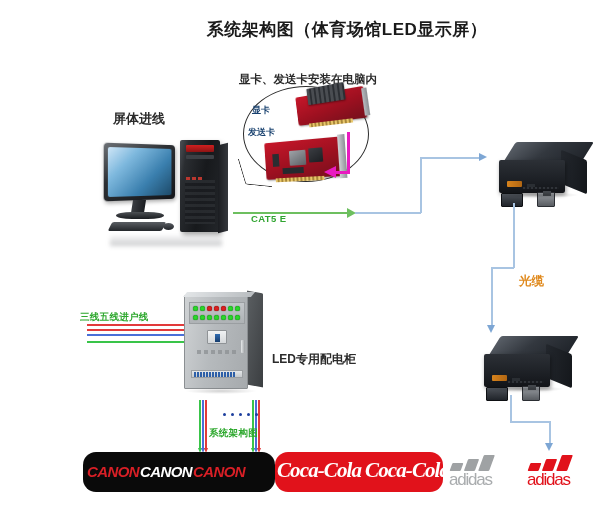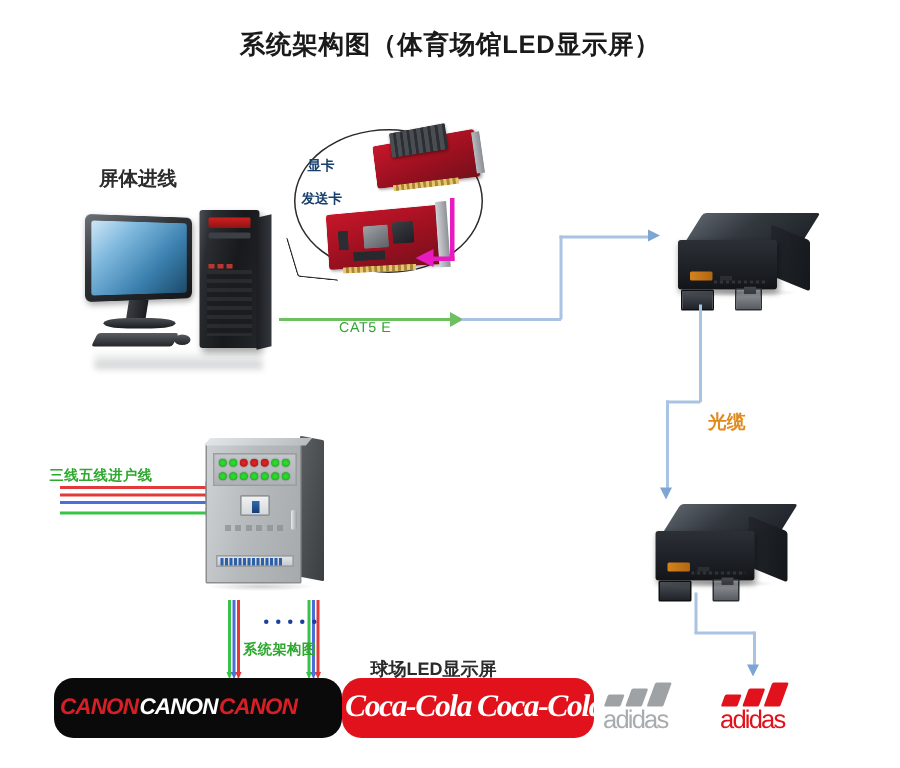--- a/index.html
+++ b/index.html
@@ -2,36 +2,36 @@
 <html><head>
 <meta charset="utf-8">
 <style>
   * { box-sizing: border-box; margin: 0; padding: 0; }
   html, body { background: #ffffff; }
   body {
     width: 600px; height: 512px;
     position: relative; overflow: hidden;
     font-family: "Liberation Sans", "DejaVu Sans", sans-serif;
   }
-  #canvas { position: absolute; inset: 0; }
+  #canvas { position: absolute; inset: 0; margin-left: 47px; }
 
   
   .title {
     position: absolute; left: 0; top: 18px; width: 600px;
     text-align: center; font-size: 17px; font-weight: 700;
     color: #1a1a1a; letter-spacing: .5px;
   }
 
   
   .lbl { position: absolute; white-space: nowrap; }
   .lbl-pc      { left: 66px;  top: 110px; font-size: 13px; font-weight: 700; color: #2b2b2b; }
   .lbl-bubble  { left: 192px; top: 72px;  font-size: 11.5px; font-weight: 700; color: #2b2b2b; }
   .lbl-vga     { left: 205px; top: 104px; font-size: 9px;  font-weight: 700; color: #17406e; }
   .lbl-send    { left: 201px; top: 126px; font-size: 9px;  font-weight: 700; color: #17406e; }
-  .lbl-cat5    { left: 226px; top: 213px; font-size: 9.5px; font-weight: 400; color: #31a531; letter-spacing:.4px;}
+  .lbl-cat5    { left: 204px; top: 213px; font-size: 9.5px; font-weight: 700; color: #31a531; letter-spacing:.4px;}
   .lbl-fiber   { left: 472px; top: 273px; font-size: 12.5px; font-weight: 700; color: #e08a1e; }
   .lbl-cab     { left: 225px; top: 351px; font-size: 12px; font-weight: 700; color: #2b2b2b; }
   .lbl-inwire  { left: 33px;  top: 311px; font-size: 9.5px; font-weight: 700; color: #2ea82e; letter-spacing:.3px;}
   .lbl-screenin{ left: 162px; top: 427px; font-size: 9.5px; font-weight: 700; color: #2ea82e; letter-spacing:.3px;}
   .lbl-ledscr  { left: 247px; top: 438px; font-size: 12px; font-weight: 700; color: #2b2b2b; }
 
   
   .pc { position: absolute; left: 55px; top: 138px; width: 135px; height: 105px; }
   .monitor-frame {
     position: absolute; left: 2px; top: 6px; width: 74px; height: 56px;
@@ -295,20 +295,21 @@
     <div class="tower">
       <div class="tower-side"></div>
       <div class="tower-bay"></div>
       <div class="tower-bay2"></div>
       <div class="tower-ports"><i></i><i></i><i></i></div>
       <div class="tower-vent"></div>
     </div>
     <div class="pc-reflect"></div>
   </div>
 
+  <div class="lbl lbl-bubble">显卡、发送卡安装在电脑内</div>
   <div class="bubble-tail"></div>
   <div class="bubble"></div>
 
   <div class="card card-vga">
     <div class="heatsink"></div>
     <div class="bracket"></div>
     <div class="gold"></div>
   </div>
   <div class="lbl lbl-vga">显卡</div>
 
@@ -421,20 +422,21 @@
           <i></i>
           <i></i>
           <i></i>
           <i></i>
           <i></i>
       </div>
     </div>
     <div class="cab-top"></div>
     <div class="cab-shadow"></div>
   </div>
+  <div class="lbl lbl-cab">LED专用配电柜</div>
 
   <div class="bundle" style="left:152px; top:400px;">
     <span class="w1"></span>
       <span class="w2"></span>
       <span class="w3"></span>
     <i class="bundle-head" style="left:-1px;  border-top:5px solid #39c449;"></i>
     <i class="bundle-head" style="left:2px;   border-top:5px solid #4a6fd8;"></i>
     <i class="bundle-head" style="left:5px;   border-top:5px solid #e23a3a;"></i>
   </div>
   <div class="bundle" style="left:205px; top:400px;">
@@ -447,21 +449,20 @@
   </div>
   <div class="dots">
     <i></i>
       <i></i>
       <i></i>
       <i></i>
       <i></i>
   </div>
   <div class="lbl lbl-screenin">系统架构图</div>
 
-  <div class="lbl lbl-ledscr">球场LED显示屏</div>
   <div class="ledpanel">
 
     <div class="seg seg-canon">
       <div class="canon-swoosh"></div>
       <div class="canon-words">
         <span class="cw cw1">CANON</span>
         <span class="cw cw2">CANON</span>
         <span class="cw cw3">CANON</span>
       </div>
     </div>

